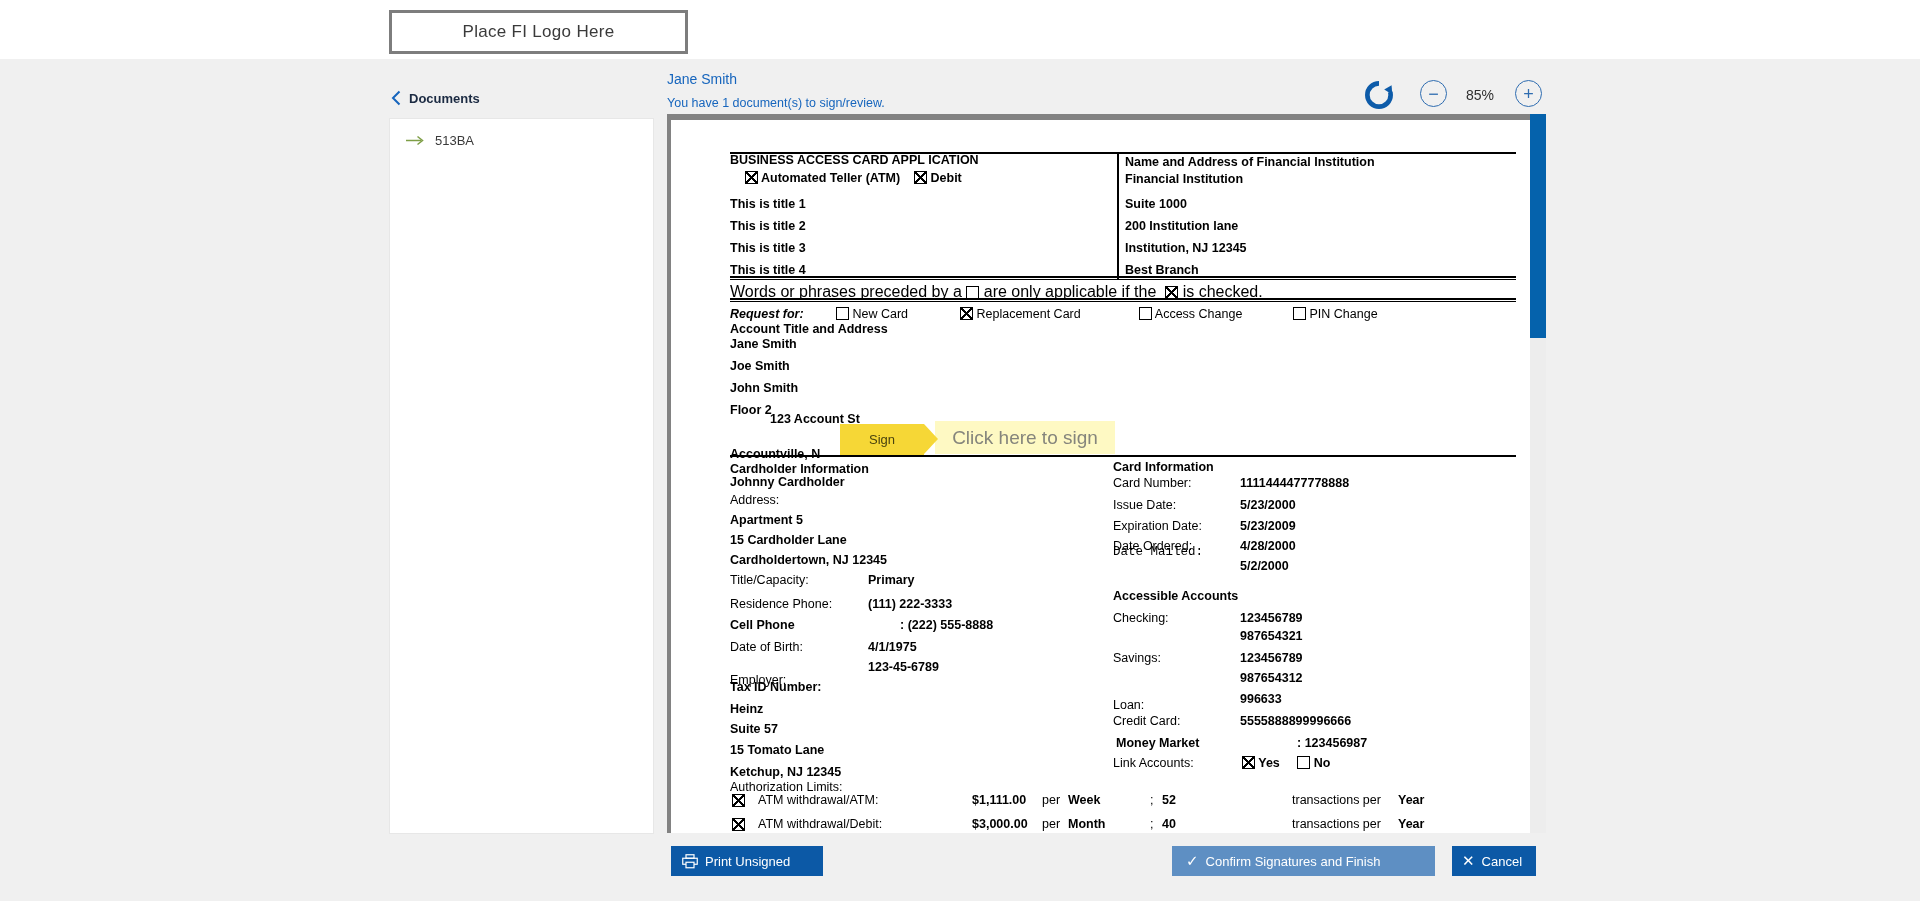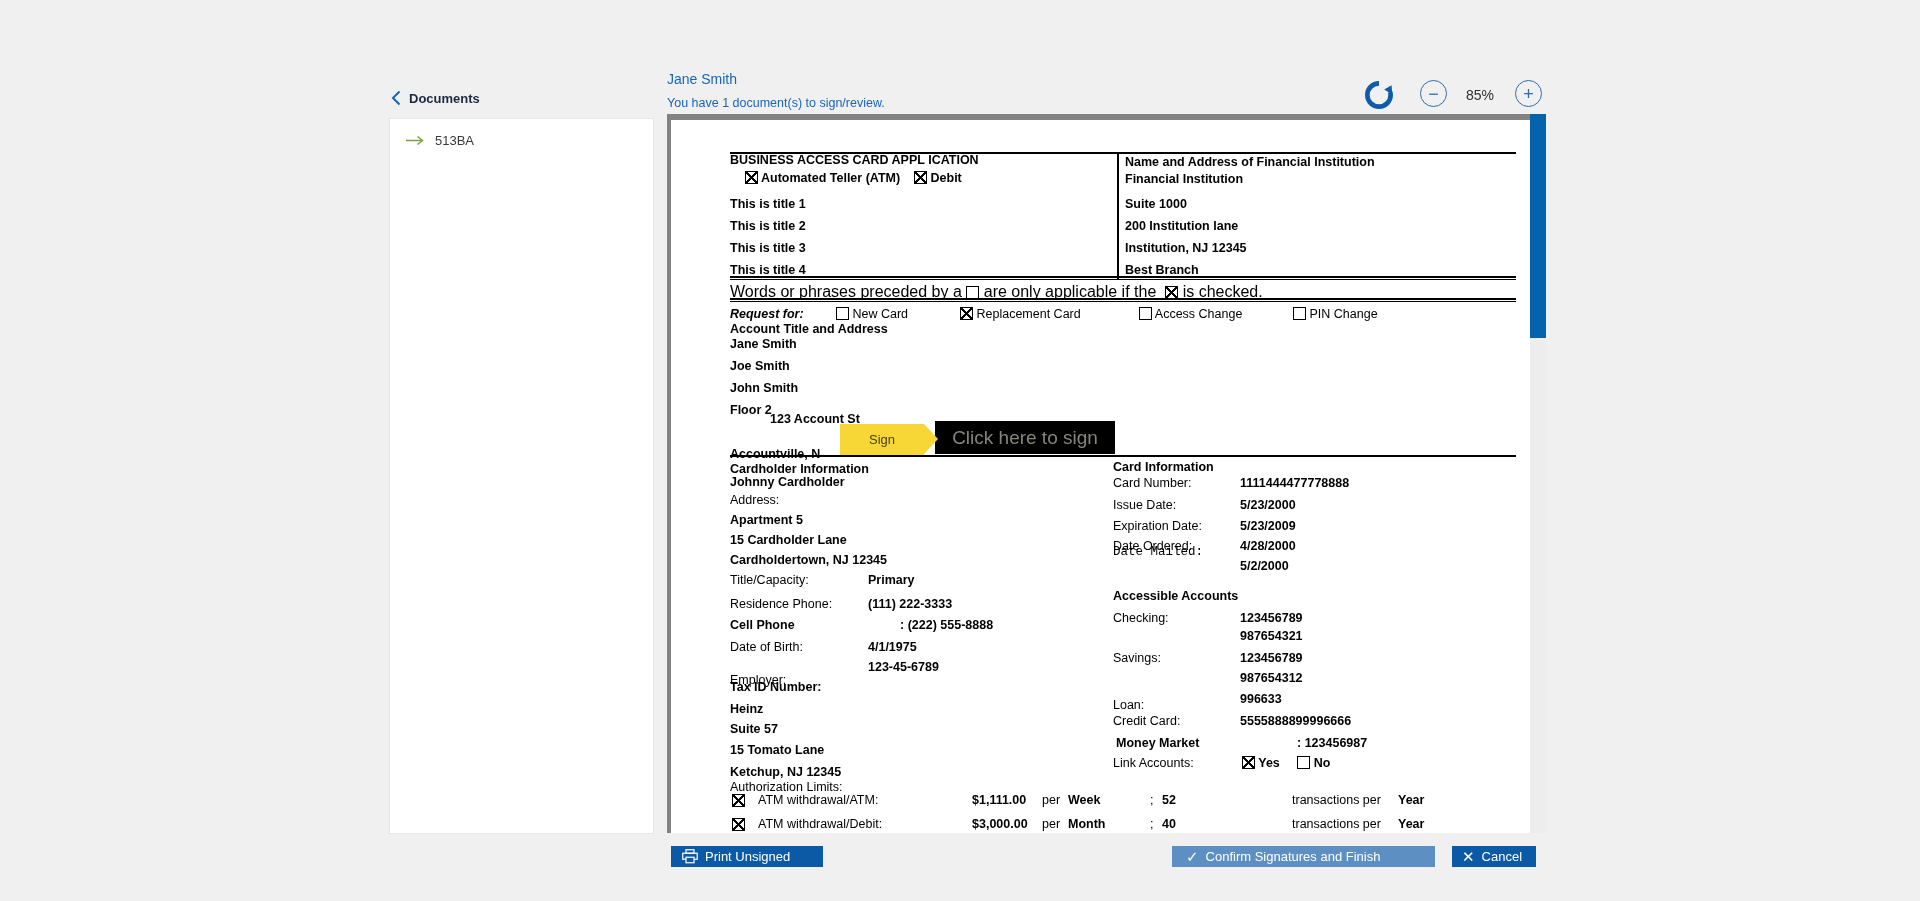--- a/index.html
+++ b/index.html
@@ -46,36 +46,41 @@
       vertical-align:-2px;background-color:#fff;}
   .cb.checked{background-image:
       linear-gradient(45deg, transparent 41%, #000 41%, #000 59%, transparent 59%),
       linear-gradient(135deg, transparent 41%, #000 41%, #000 59%, transparent 59%);}
 
   
   .sign-tag{position:absolute;left:169px;top:304px;width:84px;height:31px;background:#f6d736;
             display:flex;align-items:center;justify-content:center;font-size:13px;color:#4a430f;cursor:pointer;}
   .sign-tag-arrow{position:absolute;left:253px;top:304px;width:0;height:0;cursor:pointer;
             border-top:15.5px solid transparent;border-bottom:15.5px solid transparent;border-left:14px solid #f6d736;}
-  .sign-prompt{position:absolute;left:264px;top:301px;width:180px;height:33px;background:#000000;
+  .sign-prompt{position:absolute;left:264px;top:301px;width:180px;height:33px;background:#fef9c3;
             display:flex;align-items:center;justify-content:center;font-size:19px;color:#85857c;cursor:pointer;}
 
   
-  .btn{position:absolute;top:846px;height:21px;display:flex;align-items:center;color:#fff;
+  .btn{position:absolute;top:846px;height:30px;display:flex;align-items:center;color:#fff;
        font-size:13px;cursor:pointer;box-sizing:border-box;}
   .btn .glyph{font-size:15px;font-weight:400;margin-right:7px;}
   .btn-print{left:671px;width:152px;background:#0c59a6;padding-left:11px;}
   .btn-confirm{left:1172px;width:263px;background:#5e8fc3;padding-left:14px;}
   .btn-cancel{left:1452px;width:84px;background:#0c59a6;padding-left:10px;}
 </style>
 </head>
 <body>
 
 <div class="stage">
 
+  <div class="topbar">
+    <div class="logo-box">
+      <span>Place FI Logo Here</span>
+    </div>
+  </div>
 
   <div class="docs-back">
     <svg width="10" height="16" viewBox="0 0 10 16">
       <path d="M8.5 1.5 L2 8 L8.5 14.5" fill="none" stroke="#1665bd" stroke-width="2"></path>
     </svg>
     <span class="lbl">Documents</span>
   </div>
   <div class="side-panel">
     <div class="side-item">
       <svg width="21" height="11" viewBox="0 0 21 11">

